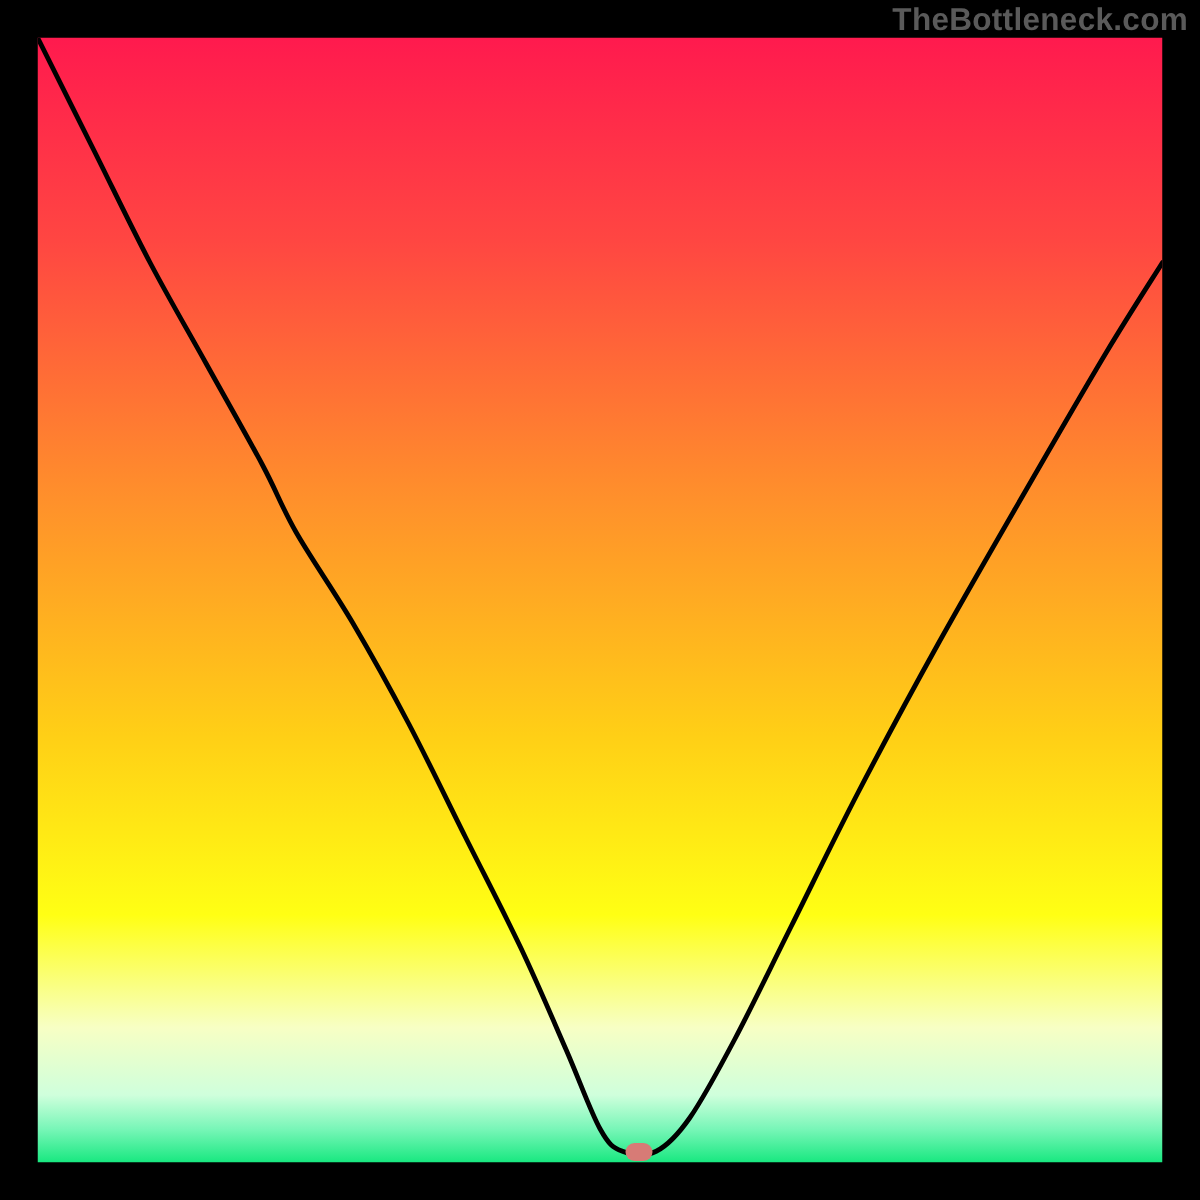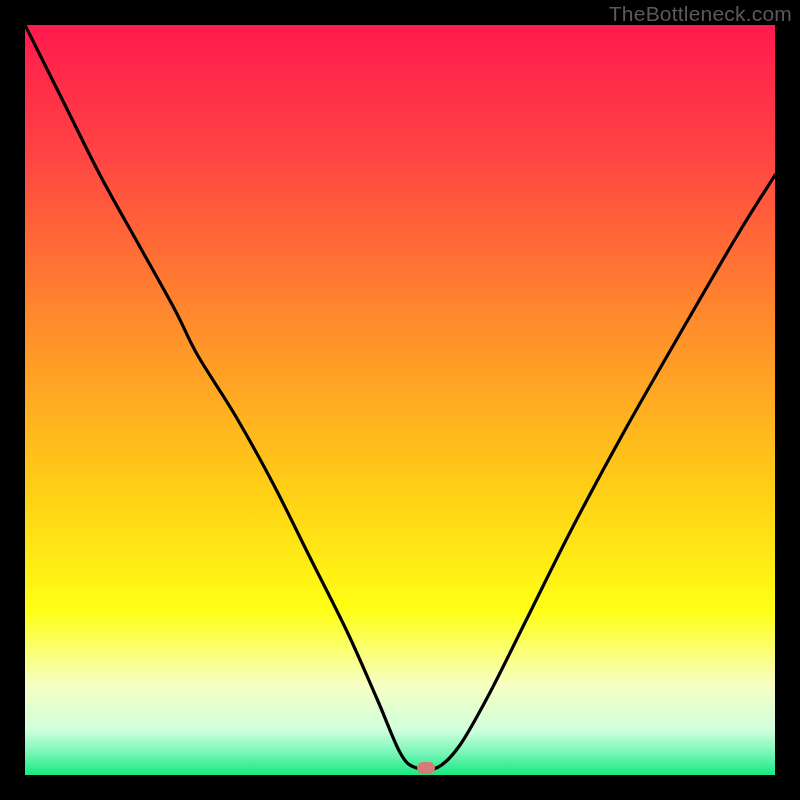--- a/index.html
+++ b/index.html
@@ -43,21 +43,21 @@
     height: 12px;
     border-radius: 6px;
     transform: translate(-50%, -50%);
   }
   .watermark {
     position: absolute;
     top: 2px;
     right: 8px;
     font-family: Arial, Helvetica, sans-serif;
     font-size: 21px;
-    font-weight: 400;
+    font-weight: 700;
     color: #5a5a5a;
     letter-spacing: 0.2px;
   }
 </style>
 </head>
 <body>
 
 <div class="frame">
   <div class="plot">
     <div class="gradient" id="gradient" style="background: linear-gradient(rgb(255, 26, 78) 0%, rgb(255, 70, 66) 18%, rgb(255, 141, 44) 40%, rgb(255, 207, 22) 62%, rgb(255, 255, 20) 78%, rgb(247, 255, 196) 88%, rgb(207, 255, 220) 94%, rgb(121, 246, 184) 97%, rgb(24, 232, 128) 100%);"></div>

